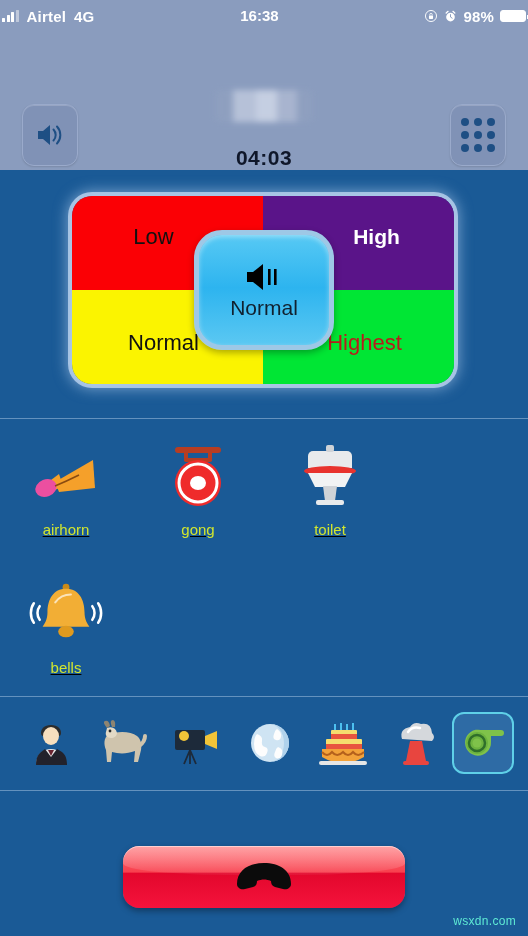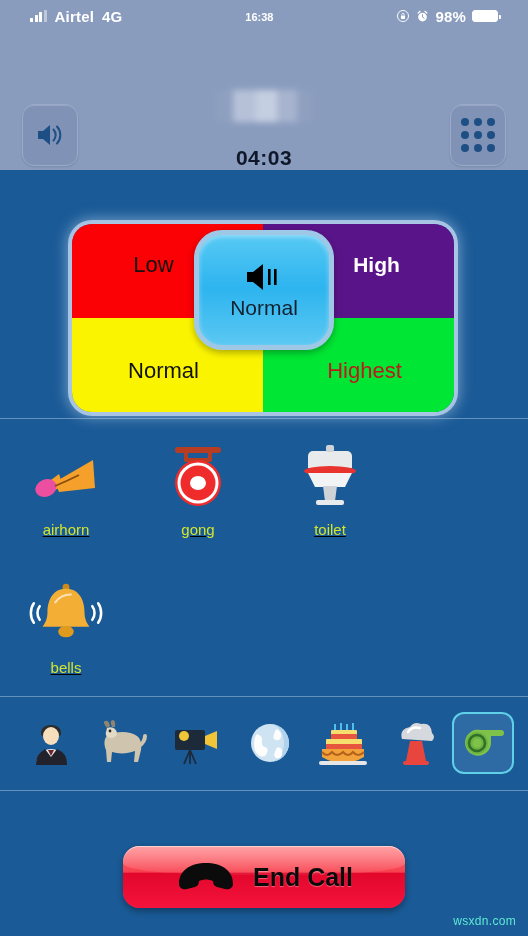--- a/index.html
+++ b/index.html
@@ -14,28 +14,28 @@
     width: 528px; height: 936px;
     background: #1a5a96;
   }
 
   
   .statusbar {
     position: absolute; top: 0; left: 0;
     width: 528px; height: 32px;
     background: #8a9cbe;
     display: flex; align-items: center;
-    padding: 0 30px;
+    padding: 0 2px;
     color: #ffffff;
   }
   .sb-left { display: flex; align-items: center; gap: 8px; flex: 0 0 auto; }
   .sb-center { flex: 1 1 auto; text-align: center; }
   .sb-right { display: flex; align-items: center; gap: 6px; flex: 0 0 auto; }
   .sb-text { font-size: 15px; font-weight: bold; letter-spacing: .2px; }
-  .sb-time { font-size: 11px; font-weight: bold; }
+  .sb-time { font-size: 15px; font-weight: bold; }
   .signal { display: inline-flex; align-items: flex-end; gap: 1.5px; height: 12px; }
   .signal i { display: block; width: 3px; background: #fff; border-radius: .5px; }
   .signal i:nth-child(1){ height: 4px; }
   .signal i:nth-child(2){ height: 7px; }
   .signal i:nth-child(3){ height: 10px; }
   .signal i:nth-child(4){ height: 12px; opacity:.45; }
   .battery {
     width: 26px; height: 12px; border: 1.5px solid #fff; border-radius: 3px;
     position: relative; background: #fff;
   }
@@ -84,21 +84,20 @@
   }
   .pitch-panel {
     position: absolute; top: 26px; left: 72px;
     width: 382px; height: 188px;
     border-radius: 20px;
     overflow: hidden;
     display: grid;
     grid-template-columns: 1fr 1fr;
     grid-template-rows: 1fr 1fr;
     box-shadow: 0 0 0 4px rgba(200,220,245,.72), 0 0 14px 5px rgba(190,215,245,.55);
-    margin-top: 28px;
   }
   .quad { position: relative; display: flex; align-items: center; justify-content: center; }
   .quad span { font-size: 21px; font-weight: bold; }
   .quad.low    { background: #fb0005; }
   .quad.high   { background: #5a1489; }
   .quad.lowest { background: #fbf400; }
   .quad.highest{ background: #00e634; }
   .quad.low span    { color: #111; font-weight: normal; font-size: 22px; transform: translate(-14px,-6px); }
   .quad.high span   { color: #ffffff; transform: translate(18px,-6px); }
   .quad.lowest span { color: #111; font-weight: normal; font-size: 22px; transform: translate(-4px,6px); }
@@ -414,19 +413,18 @@
 
   <div class="divider" style="top:790px"></div>
 
   <div class="endcall-wrap">
     <div class="endcall">
       <span class="ec-icon">
         <svg width="62" height="30" viewBox="0 0 62 30">
           <path d="M4 22 c0 -14 12 -21 27 -21 c15 0 27 7 27 21 c0 4 -4 6 -8 5 l-8 -2 c-3 -1 -4 -3 -4 -6 c-5 -2 -9 -2 -14 0 c0 3 -1 5 -4 6 l-8 2 c-4 1 -8 -1 -8 -5 Z" fill="#0b0b0b"></path>
         </svg>
       </span>
-      <span class="ec-label">End Call</span>
     </div>
   </div>
 
   <div class="watermark">wsxdn.com</div>
 
 </div>
 
 </body></html>

